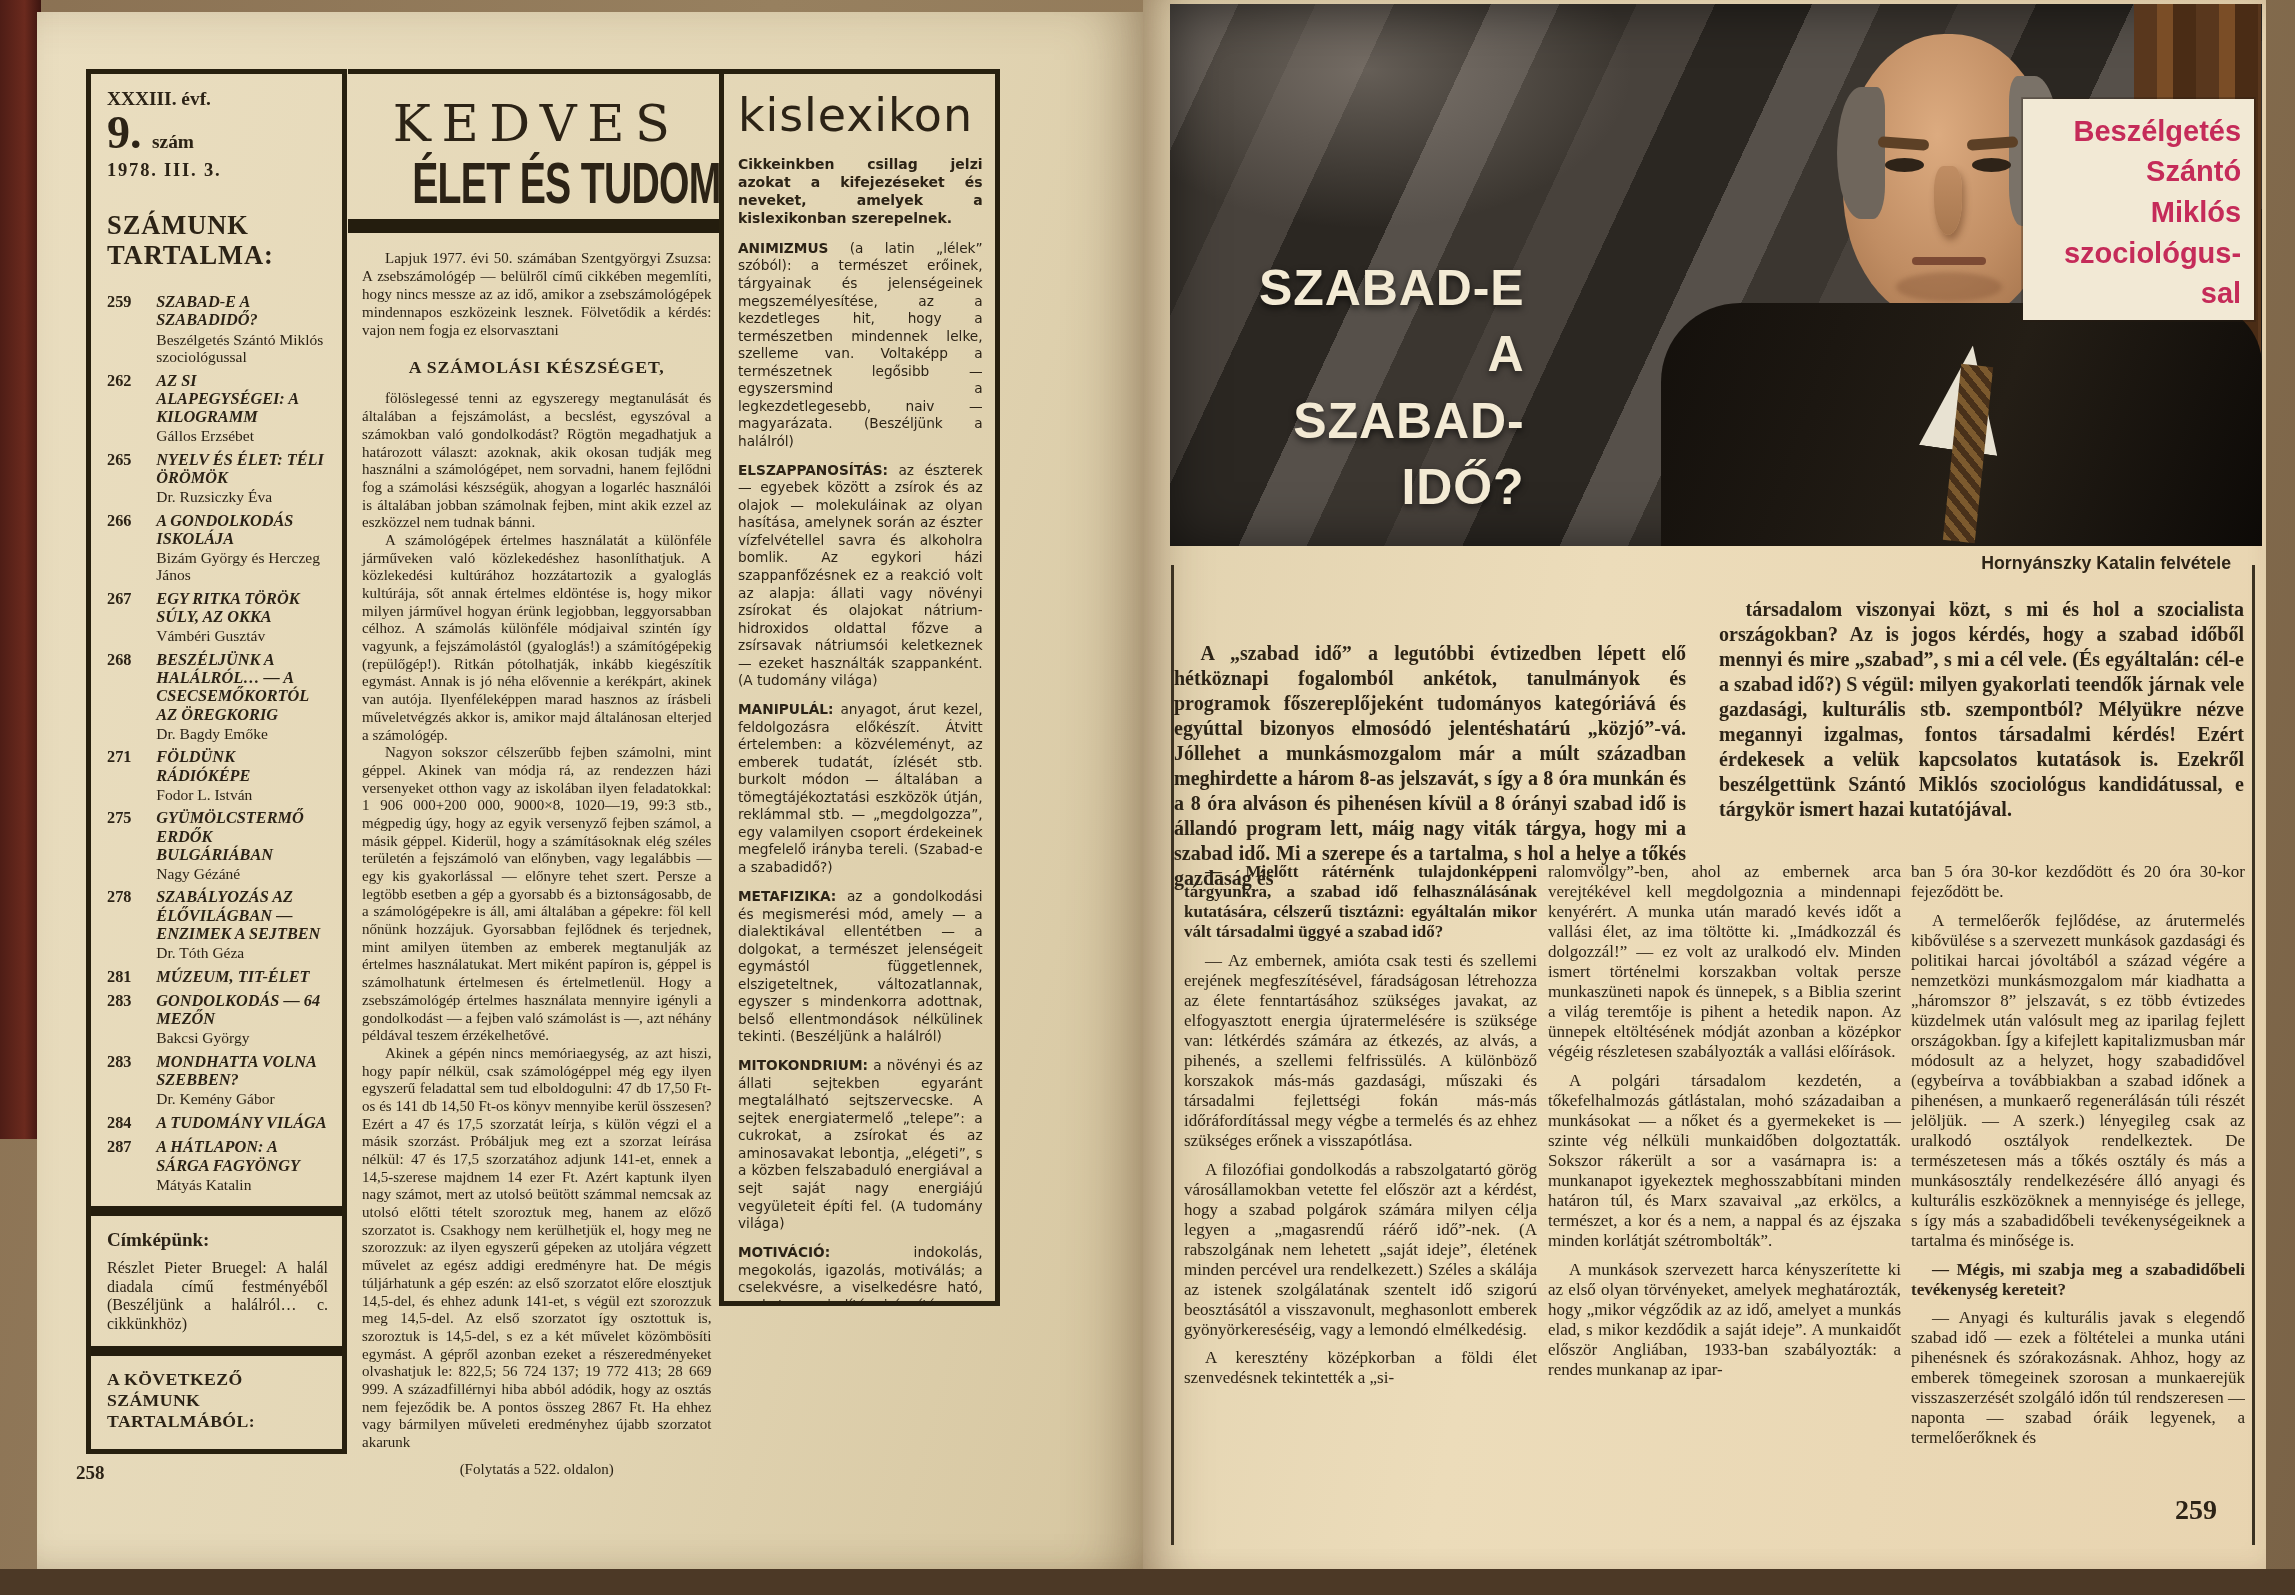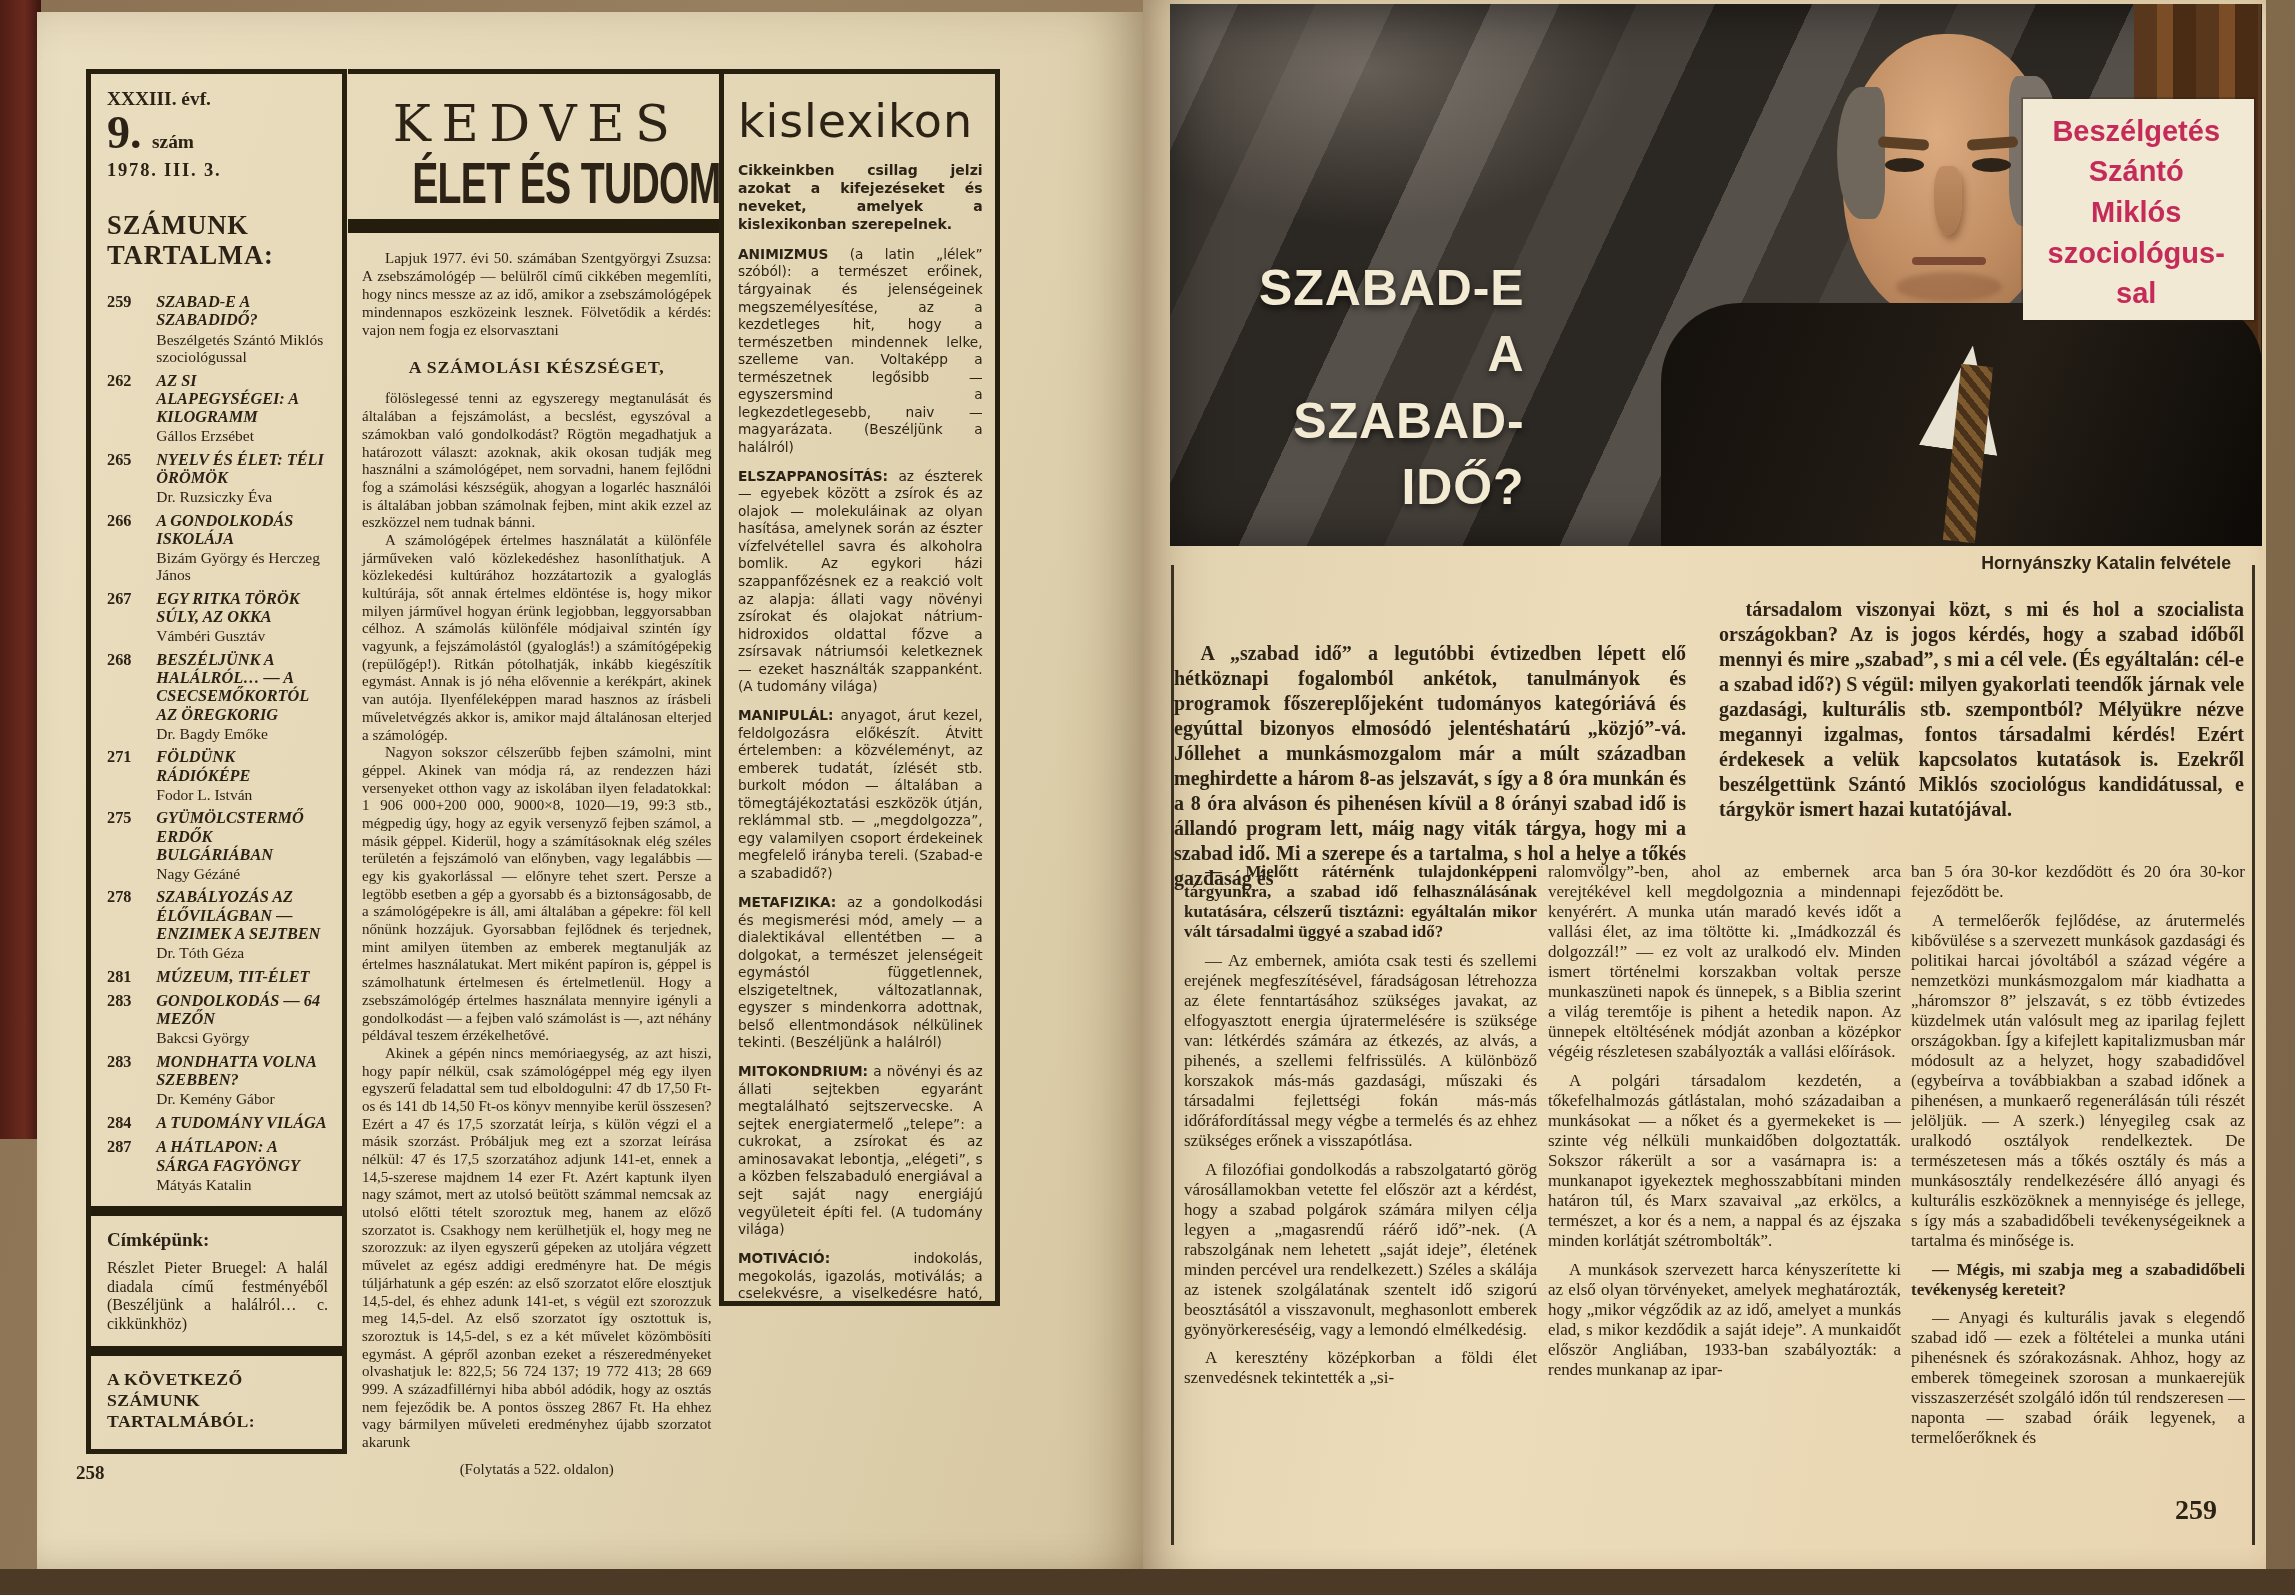--- a/index.html
+++ b/index.html
@@ -38,21 +38,21 @@
   .ed-t2 span{display:inline-block;transform:scale(.80,1.18);transform-origin:center;letter-spacing:-0.9px;}
   .ed-bar{height:14px;background:#241d0e;margin:8.8px -10.6px 16px -14px;}
   .ed-intro{font-size:15px;line-height:1.2;text-align:justify;text-indent:23px;margin:0;}
   .ed-sub{font-weight:700;font-size:17.7px;text-align:center;letter-spacing:0.9px;margin:17.7px 0 12.4px 0;}
   .ed-p{font-size:15px;line-height:1.18;text-align:justify;text-indent:23px;margin:0;}
   .ed-cont{font-size:15px;text-align:center;margin-top:8.8px;}
 
   .lex-col{position:absolute;left:682px;top:57px;width:281px;height:1237px;
     border:5.3px solid #27200f;padding:8.8px 12.4px 0 14px;box-sizing:border-box;overflow:hidden;
     font-family:"DejaVu Sans",sans-serif;}
-  .lex-h{font-size:46px;letter-spacing:0.9px;line-height:1.1;margin:13px 0 14px 0;}
+  .lex-h{font-size:46px;letter-spacing:0.9px;line-height:1.1;margin:7px 0 14px 0;}
   .lex-intro{font-weight:700;font-size:14px;line-height:1.3;text-align:justify;margin:0 0 12.4px 0;}
   .lex-p{font-size:13.7px;line-height:1.28;text-align:justify;margin:0 0 11.5px 0;}
   .lex-term{font-weight:700;}
   .pagenum-left{position:absolute;left:39px;top:1450px;font-weight:700;font-size:19px;}
 
   
   .page-right{position:absolute;left:1143px;top:0;width:1123px;height:1590px;
     background:linear-gradient(100deg,#e0d1ae 0%,#ecdcba 40%,#e8d4b0 100%);
     box-shadow:inset 32px 0 53px -23px rgba(75,45,20,.5), inset 0 -23px 41px -25px rgba(75,45,20,.3);}
   .photo{position:absolute;left:26.5px;top:3.5px;width:1092px;height:542px;overflow:hidden;
@@ -87,21 +87,21 @@
     background:linear-gradient(110deg,#14100c 0%,#241e16 55%,#0d0a07 100%);
     border-radius:79px 62px 0 0;}
   .shirt{position:absolute;left:265px;top:42px;width:79px;height:106px;background:#e8e2d2;
     transform:rotate(8deg);clip-path:polygon(50% 0,100% 100%,0 100%);}
   .tie{position:absolute;left:291px;top:62px;width:32px;height:177px;transform:rotate(6deg);
     background:repeating-linear-gradient(45deg,#7c5a2e 0 6.2px,#49311a 6.2px 12.4px);}
   .photo-title{position:absolute;left:58px;top:251px;width:297px;z-index:6;text-align:right;
     font-family:"Liberation Sans",sans-serif;font-weight:700;font-size:50px;line-height:1.33;
     color:#f3ead4;letter-spacing:0.9px;text-shadow:0 2.6px 7px rgba(0,0,0,.6);}
   .kicker{position:absolute;left:853px;top:95px;width:231px;height:221px;z-index:7;
-    background:#f2e9d5;padding:12.4px 12.4px 0 8.8px;box-sizing:border-box;text-align:center;
+    background:#f2e9d5;padding:12.4px 12.4px 0 8.8px;box-sizing:border-box;text-align:right;
     font-family:"Liberation Sans",sans-serif;font-weight:700;font-size:29px;line-height:1.4;color:#c52b59;
     box-shadow:0 0 0 1.8px rgba(40,30,20,.35);}
   .pr-caption{position:absolute;left:442px;right:35px;top:553px;text-align:right;
     font-family:"Liberation Sans",sans-serif;font-weight:700;font-size:17.7px;color:#2e2517;}
   .left-rule{position:absolute;left:28px;top:565px;width:2.6px;height:980px;background:#3c3222;}
   .right-rule{position:absolute;left:1109px;top:565px;width:2.6px;height:980px;background:#3c3222;}
   .lead-col{position:absolute;top:597px;height:260px;overflow:hidden;
     font-weight:700;font-size:20px;line-height:25px;text-align:justify;}
   .lead-1{left:31px;width:512px;margin-top:44px;} .lead-2{left:576px;width:525px;}
   .lead-col p{margin:0;text-indent:26.5px;}

